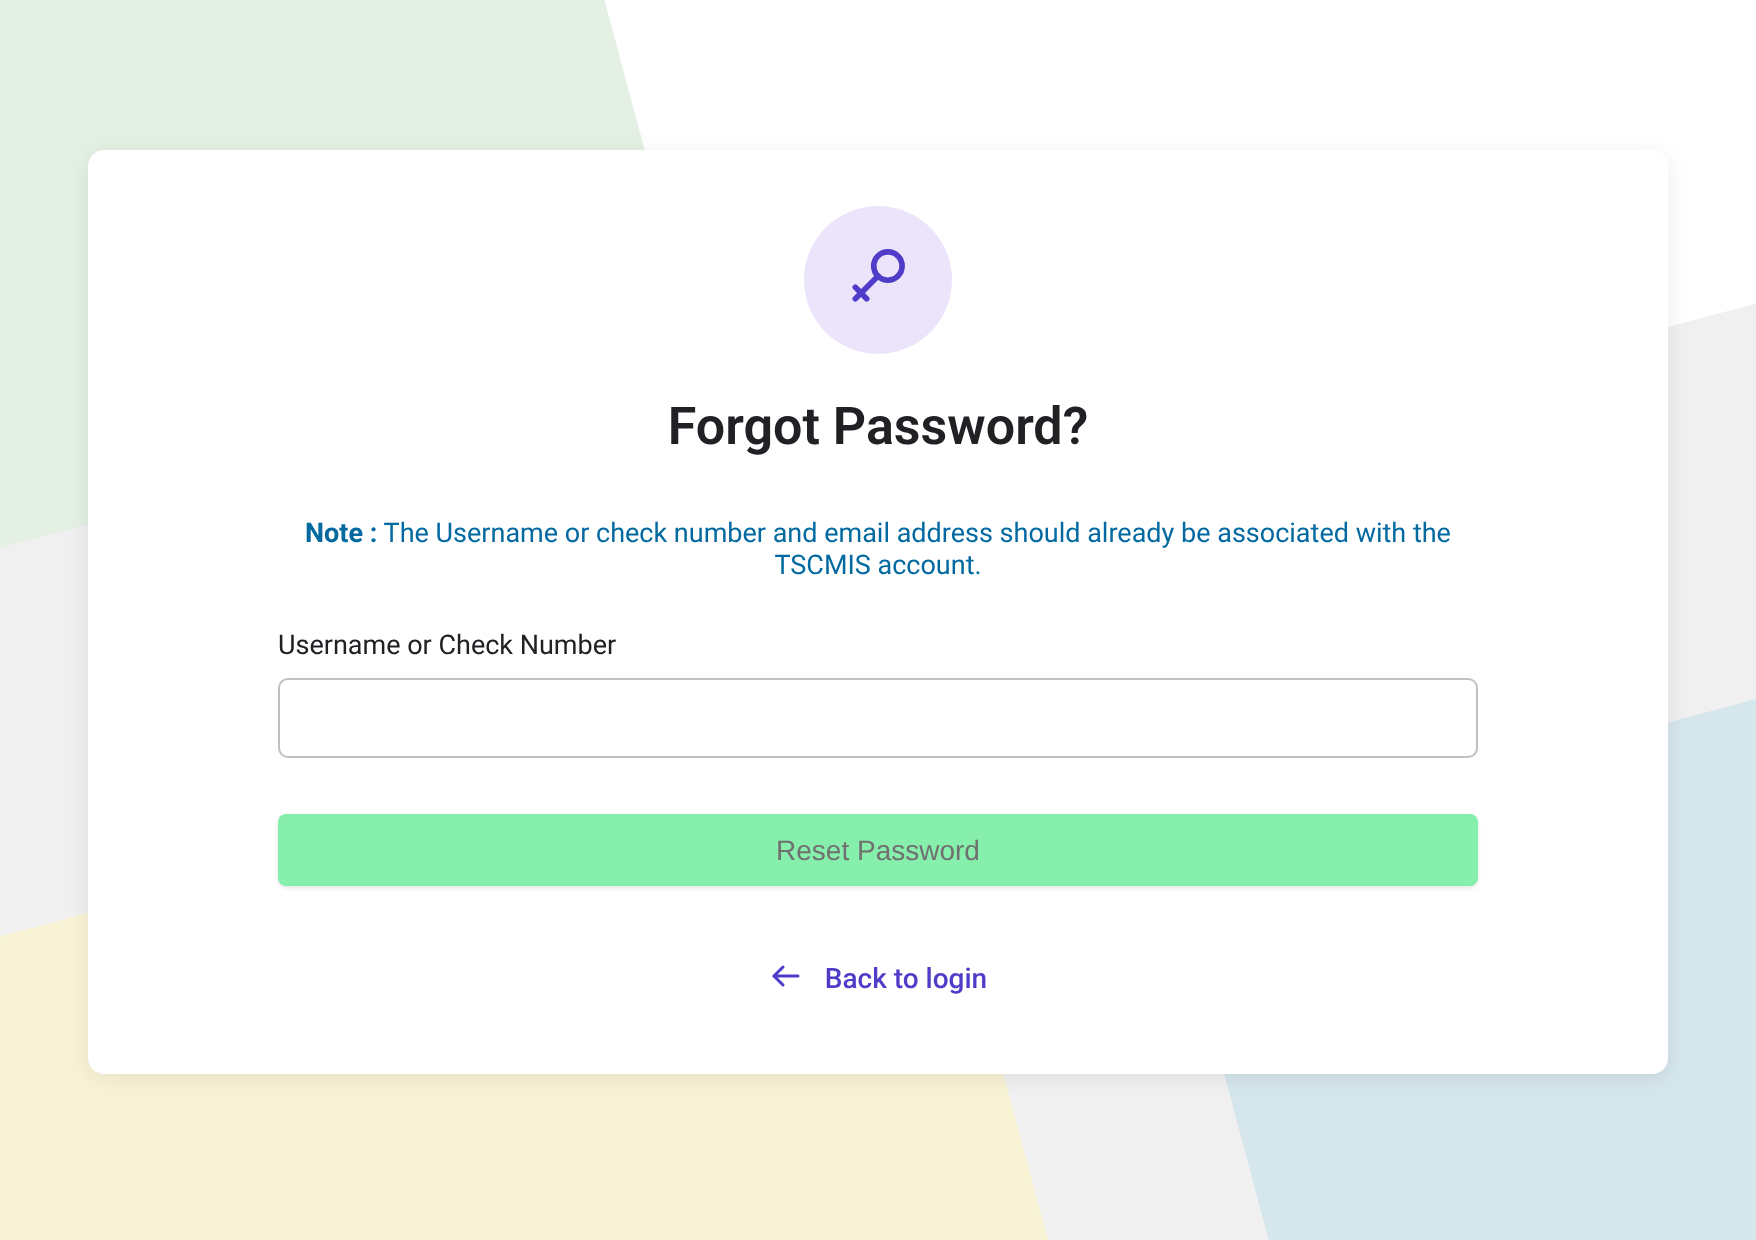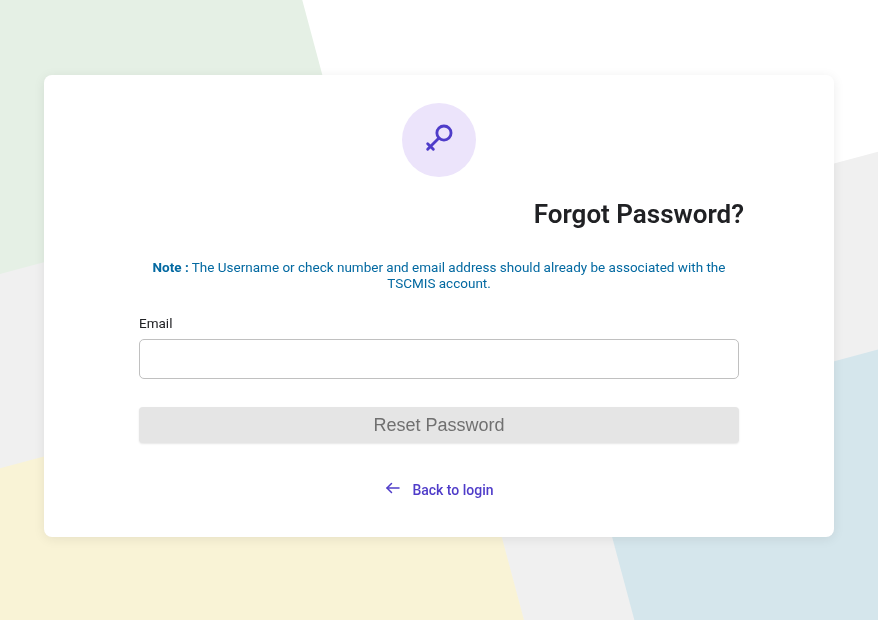--- a/index.html
+++ b/index.html
@@ -78,21 +78,20 @@
     }
     .icon-circle svg {
       width: 34px;
       height: 34px;
     }
     .title {
       font-size: 26px;
       font-weight: 600;
       color: #202124;
       margin-bottom: 30px;
-      text-align: right;
     }
     .note {
       font-size: 13.5px;
       color: #0369a1;
       margin-bottom: 24px;
     }
     .note-label {
       font-weight: 700;
     }
     .instructions {
@@ -117,24 +116,24 @@
       border: 1px solid #c0c0c0;
       border-radius: 5px;
       padding: 0 10px;
       font-size: 14px;
       background: #fff;
     }
     .reset-btn {
       width: calc(100% - 10px);
       margin: 8px 5px 0;
       height: 36px;
-      background: #e5e5e5;
+      background: #86efac;
       border: none;
       border-radius: 4px;
-      font-size: 18px;
+      font-size: 14px;
       color: #707070;
       cursor: default;
       box-shadow: 0 1px 2px rgba(0,0,0,0.1);
     }
     .back-link {
       display: inline-flex;
       align-items: center;
       gap: 10px;
       margin-top: 36px;
       color: #4f3cc9;
@@ -171,25 +170,25 @@
     </span>
   </div>
 
   <h1 class="title">Forgot Password?</h1>
 
   <p class="note">
     <span class="note-label">Note :</span><span> The Username or check number and email address should already be associated with the TSCMIS account.</span>
   </p>
 
 
-
   <div class="form-group">
-    <label class="form-label">Email</label>
+    <label class="form-label">Username or Check Number</label>
     <input type="text" class="form-input" value="" style="">
   </div>
+
 
   <button class="reset-btn" disabled="">Reset Password</button>
 
   <a class="back-link">
     <span>
       <svg viewBox="0 0 24 24" fill="none" stroke="#4f3cc9" stroke-width="2" stroke-linecap="round" stroke-linejoin="round">
         <line x1="20" y1="12" x2="4" y2="12"></line>
         <polyline points="10 18 4 12 10 6"></polyline>
       </svg>
     </span>

